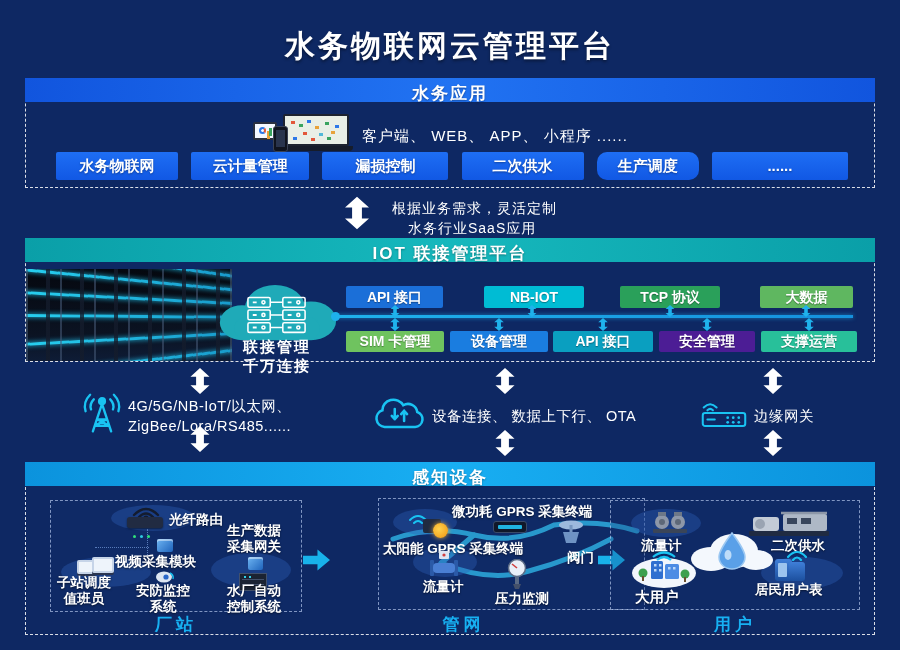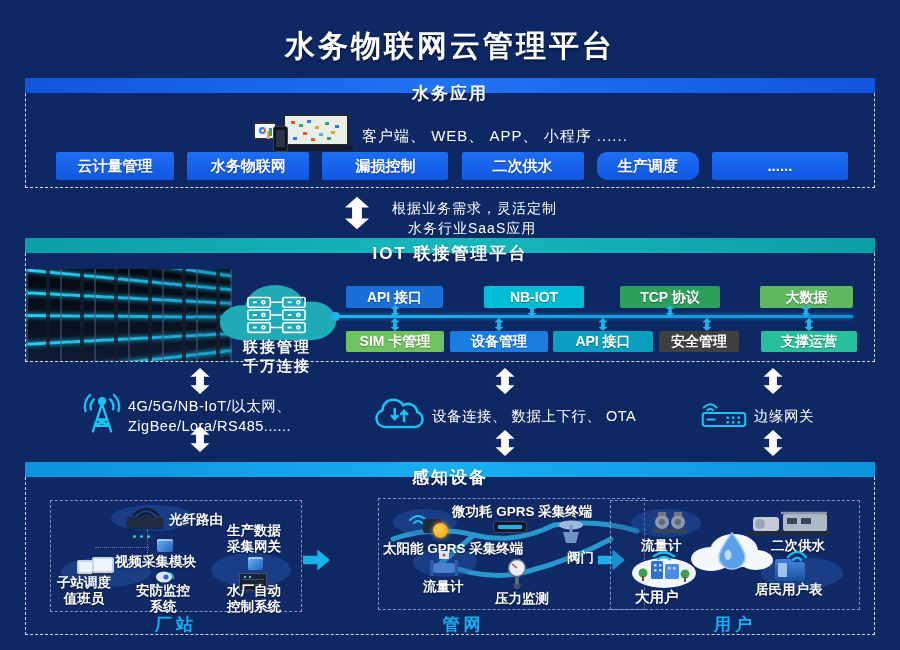--- a/index.html
+++ b/index.html
@@ -17,21 +17,21 @@
   
   .page-title {
     left:0; top:26px; width:900px; text-align:center;
     font-size:30px; font-weight:bold; letter-spacing:3px;
     text-shadow:0 2px 3px rgba(0,0,0,.4);
   }
 
   
   .sec-box { border:1px dashed rgba(255,255,255,.85); }
   .sec-head {
-    left:25px; width:850px; height:15px; line-height:31px;
+    left:25px; width:850px; height:24px; line-height:31px;
     text-align:center; font-size:17px; font-weight:bold; letter-spacing:2px;
     text-shadow:0 1px 2px rgba(0,0,0,.35);
   }
   .head-app   { background:linear-gradient(90deg,#1155de,#2173f2 50%,#1155de); }
   .head-iot   { background:linear-gradient(90deg,#0a9fa8,#16b8bd 50%,#0a9fa8); }
   .head-sense { background:linear-gradient(90deg,#0b93dd,#18aef2 50%,#0b93dd); }
 
   
   .client-caption { font-size:15px; letter-spacing:1px; }
   .app-btn-row { left:56px; top:152px; width:792px; height:28px; display:flex; justify-content:space-between; }
@@ -120,22 +120,22 @@
       <div class="abs screen-dots"></div>
     </div>
   <div class="abs laptop-base"></div>
   <div class="abs phone">
       <div class="abs phone-screen"></div>
     </div>
 </div>
 <div class="abs client-caption" style="left:362px;top:127px;">客户端、 WEB、 APP、 小程序 ......</div>
 
 <div class="abs app-btn-row">
+  <div class="app-btn" style="width:122px;">水务物联网</div>
   <div class="app-btn" style="width:118px;">云计量管理</div>
-  <div class="app-btn" style="width:122px;">水务物联网</div>
   <div class="app-btn" style="width:126px;">漏损控制</div>
   <div class="app-btn" style="width:122px;">二次供水</div>
   <div class="app-btn" style="width:102px;border-radius:10px;">生产调度</div>
   <div class="app-btn" style="width:136px;">......</div>
 </div>
 
 <svg class="abs" style="left:345px;top:194px;" width="24" height="38" viewBox="0 0 22 30">
   <path d="M11 0 L22 10 L15.5 10 L15.5 20 L22 20 L11 30 L0 20 L6.5 20 L6.5 10 L0 10 Z" fill="#ffffff"></path>
 </svg>
 <div class="abs note-text" style="left:392px;top:198px;">根据业务需求，灵活定制</div>
@@ -211,21 +211,21 @@
 <svg class="abs" style="left:702px;top:318px;" width="10" height="13" viewBox="0 0 22 30">
     <path d="M11 0 L22 10 L15.5 10 L15.5 20 L22 20 L11 30 L0 20 L6.5 20 L6.5 10 L0 10 Z" fill="#1fb2ec"></path>
   </svg>
 <svg class="abs" style="left:804px;top:318px;" width="10" height="13" viewBox="0 0 22 30">
     <path d="M11 0 L22 10 L15.5 10 L15.5 20 L22 20 L11 30 L0 20 L6.5 20 L6.5 10 L0 10 Z" fill="#1fb2ec"></path>
   </svg>
 
 <div class="abs iot-chip iot-chip-b" style="left: 346px; width: 98px; top: 331px; background: rgb(111, 195, 95);">SIM 卡管理</div>
 <div class="abs iot-chip iot-chip-b" style="left: 450px; width: 98px; top: 331px; background: rgb(26, 125, 224);">设备管理</div>
 <div class="abs iot-chip iot-chip-b" style="left: 553px; width: 100px; top: 331px; background: rgb(10, 159, 192);">API 接口</div>
-<div class="abs iot-chip iot-chip-b" style="left: 659px; width: 80px; top: 331px; background: #404040;">安全管理</div>
+<div class="abs iot-chip iot-chip-b" style="left: 659px; width: 96px; top: 331px; background: #4c1d95;">安全管理</div>
 <div class="abs iot-chip iot-chip-b" style="left: 761px; width: 96px; top: 331px; background: rgb(40, 192, 154);">支撑运营</div>
 
 <svg class="abs" style="left:189px;top:368px;" width="22" height="26" viewBox="0 0 22 30">
     <path d="M11 0 L22 10 L15.5 10 L15.5 20 L22 20 L11 30 L0 20 L6.5 20 L6.5 10 L0 10 Z" fill="#ffffff"></path>
   </svg>
 <svg class="abs" style="left:78px;top:392px;" width="48" height="42" viewBox="0 0 50 46">
   <g stroke="#19c3f2" stroke-width="2.6" fill="none" stroke-linecap="round">
     <circle cx="25" cy="10" r="3.2" fill="#19c3f2"></circle>
     <path d="M25 13 L15 43 M25 13 L35 43 M19.5 30 L30.5 30 M17 37 L33 37 M20 30 L33 37 M30 30 L17 37"></path>
     <path d="M12 3 Q4 11 7 21"></path>

